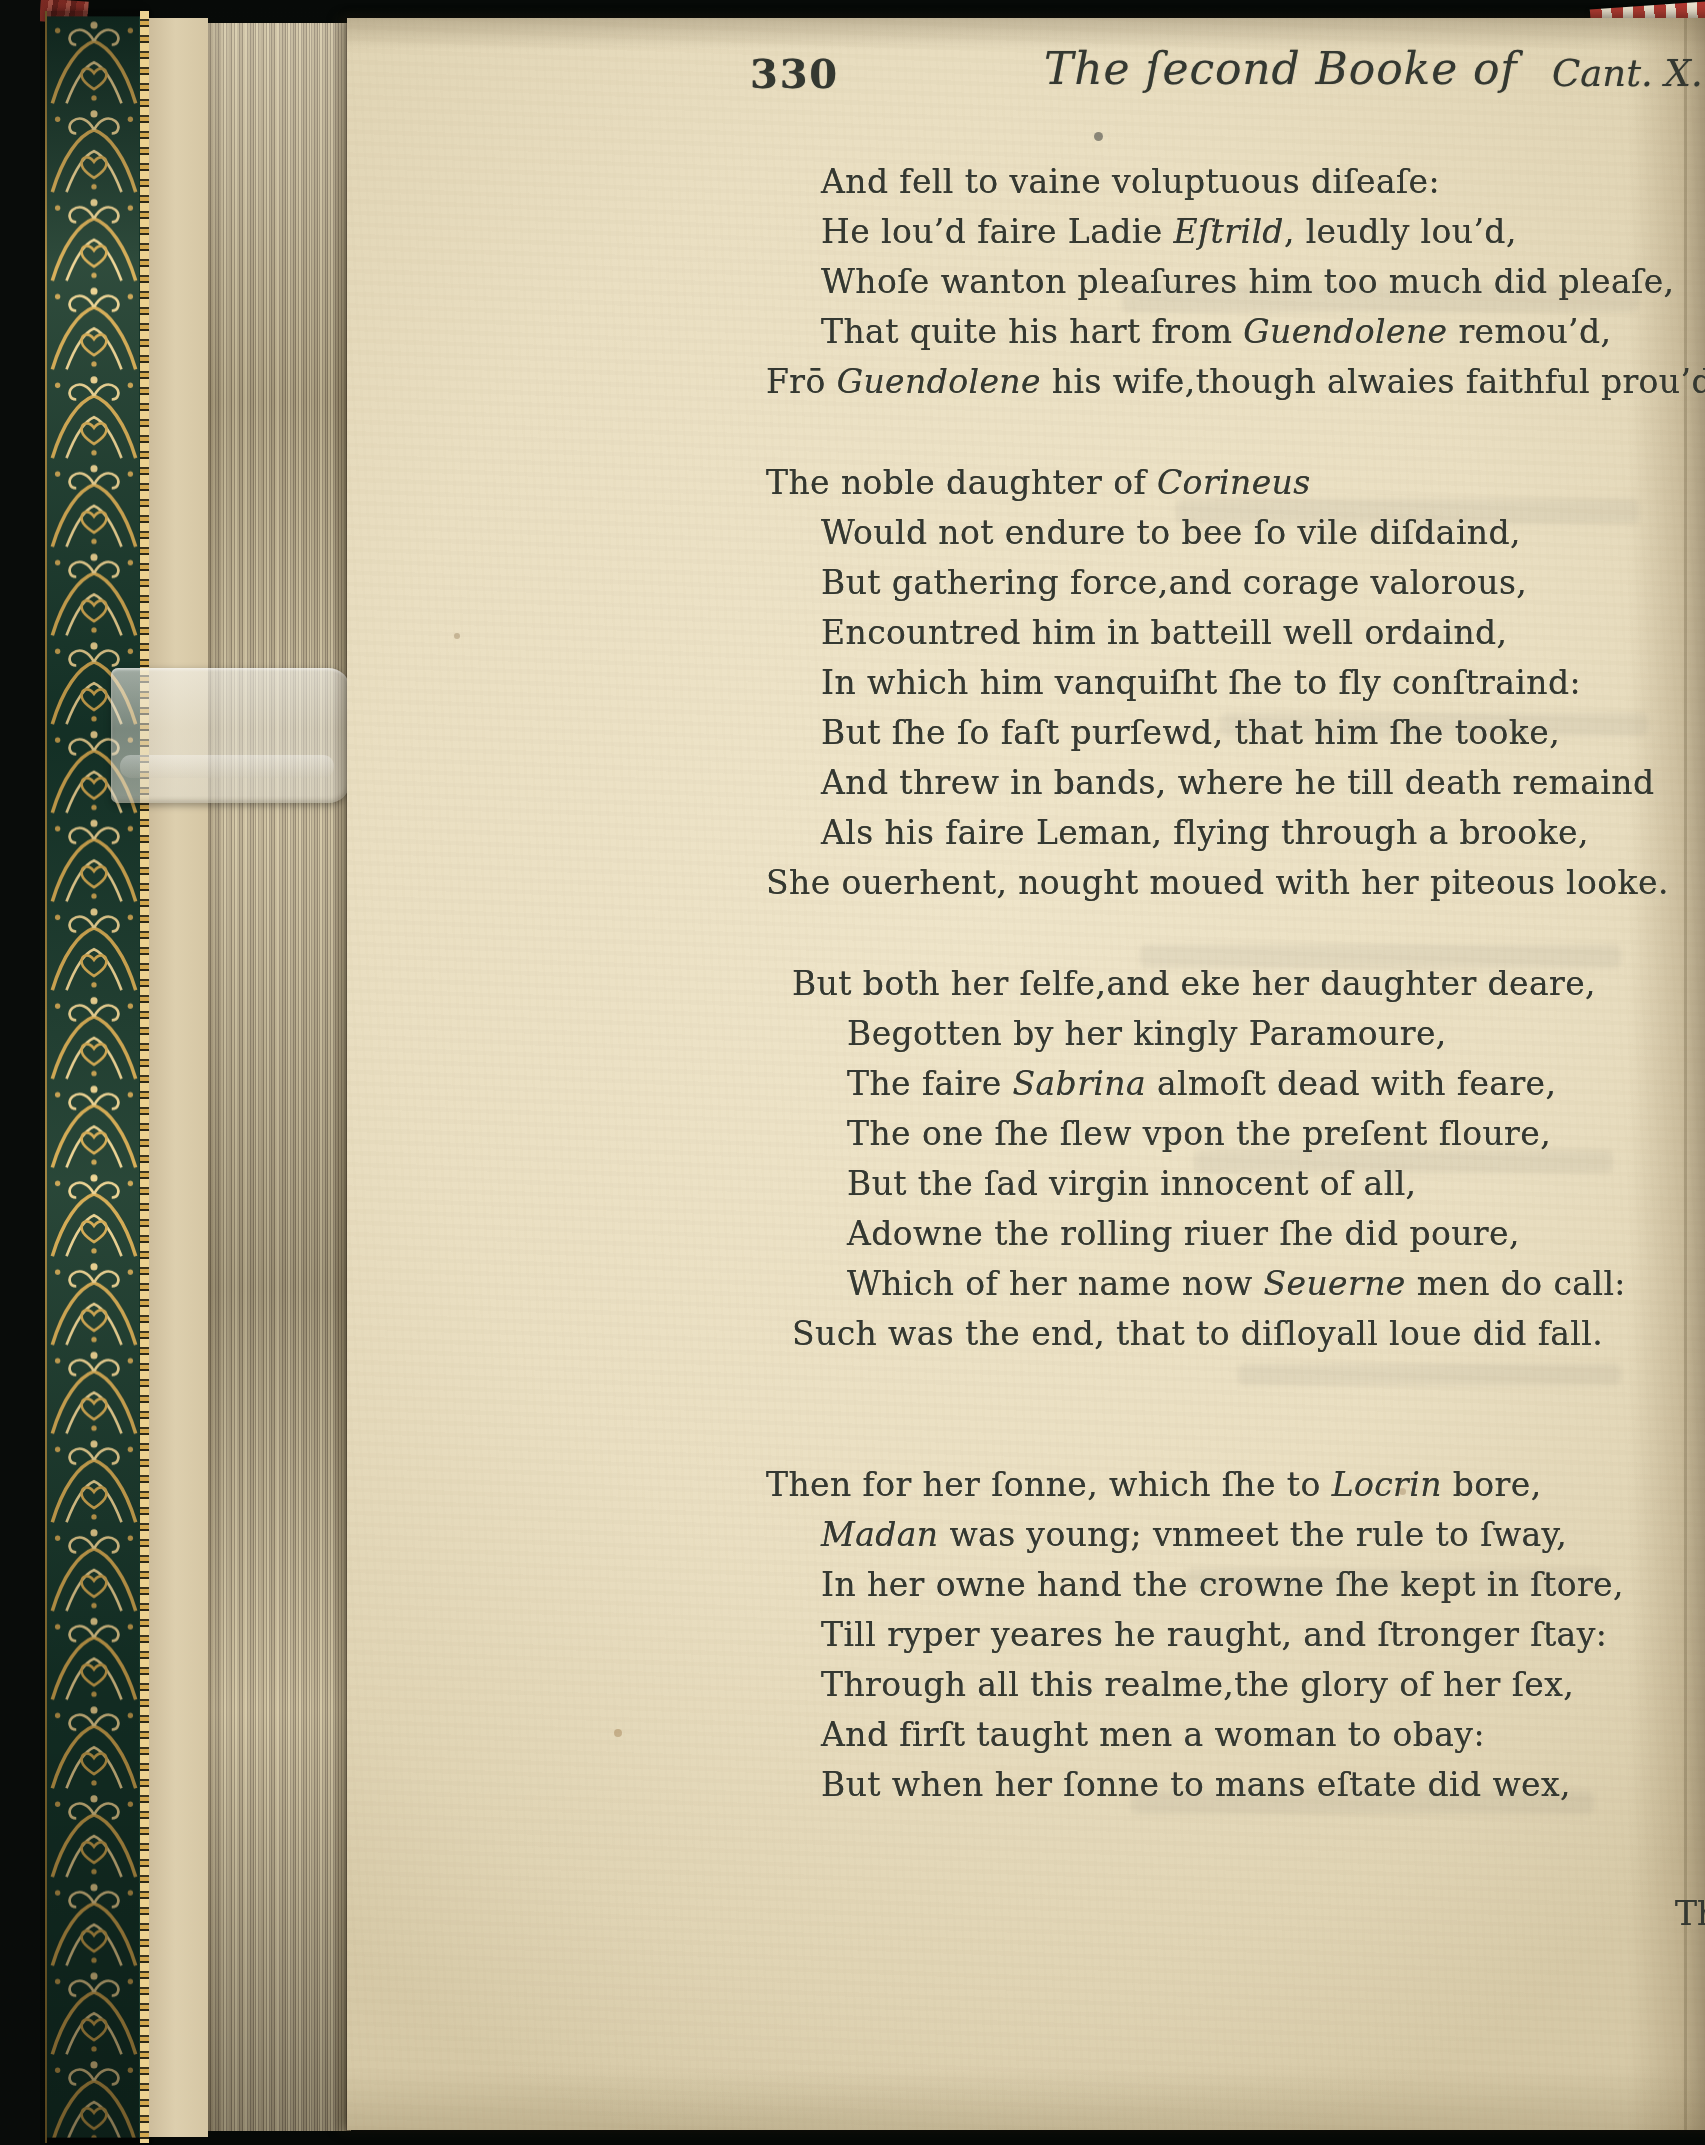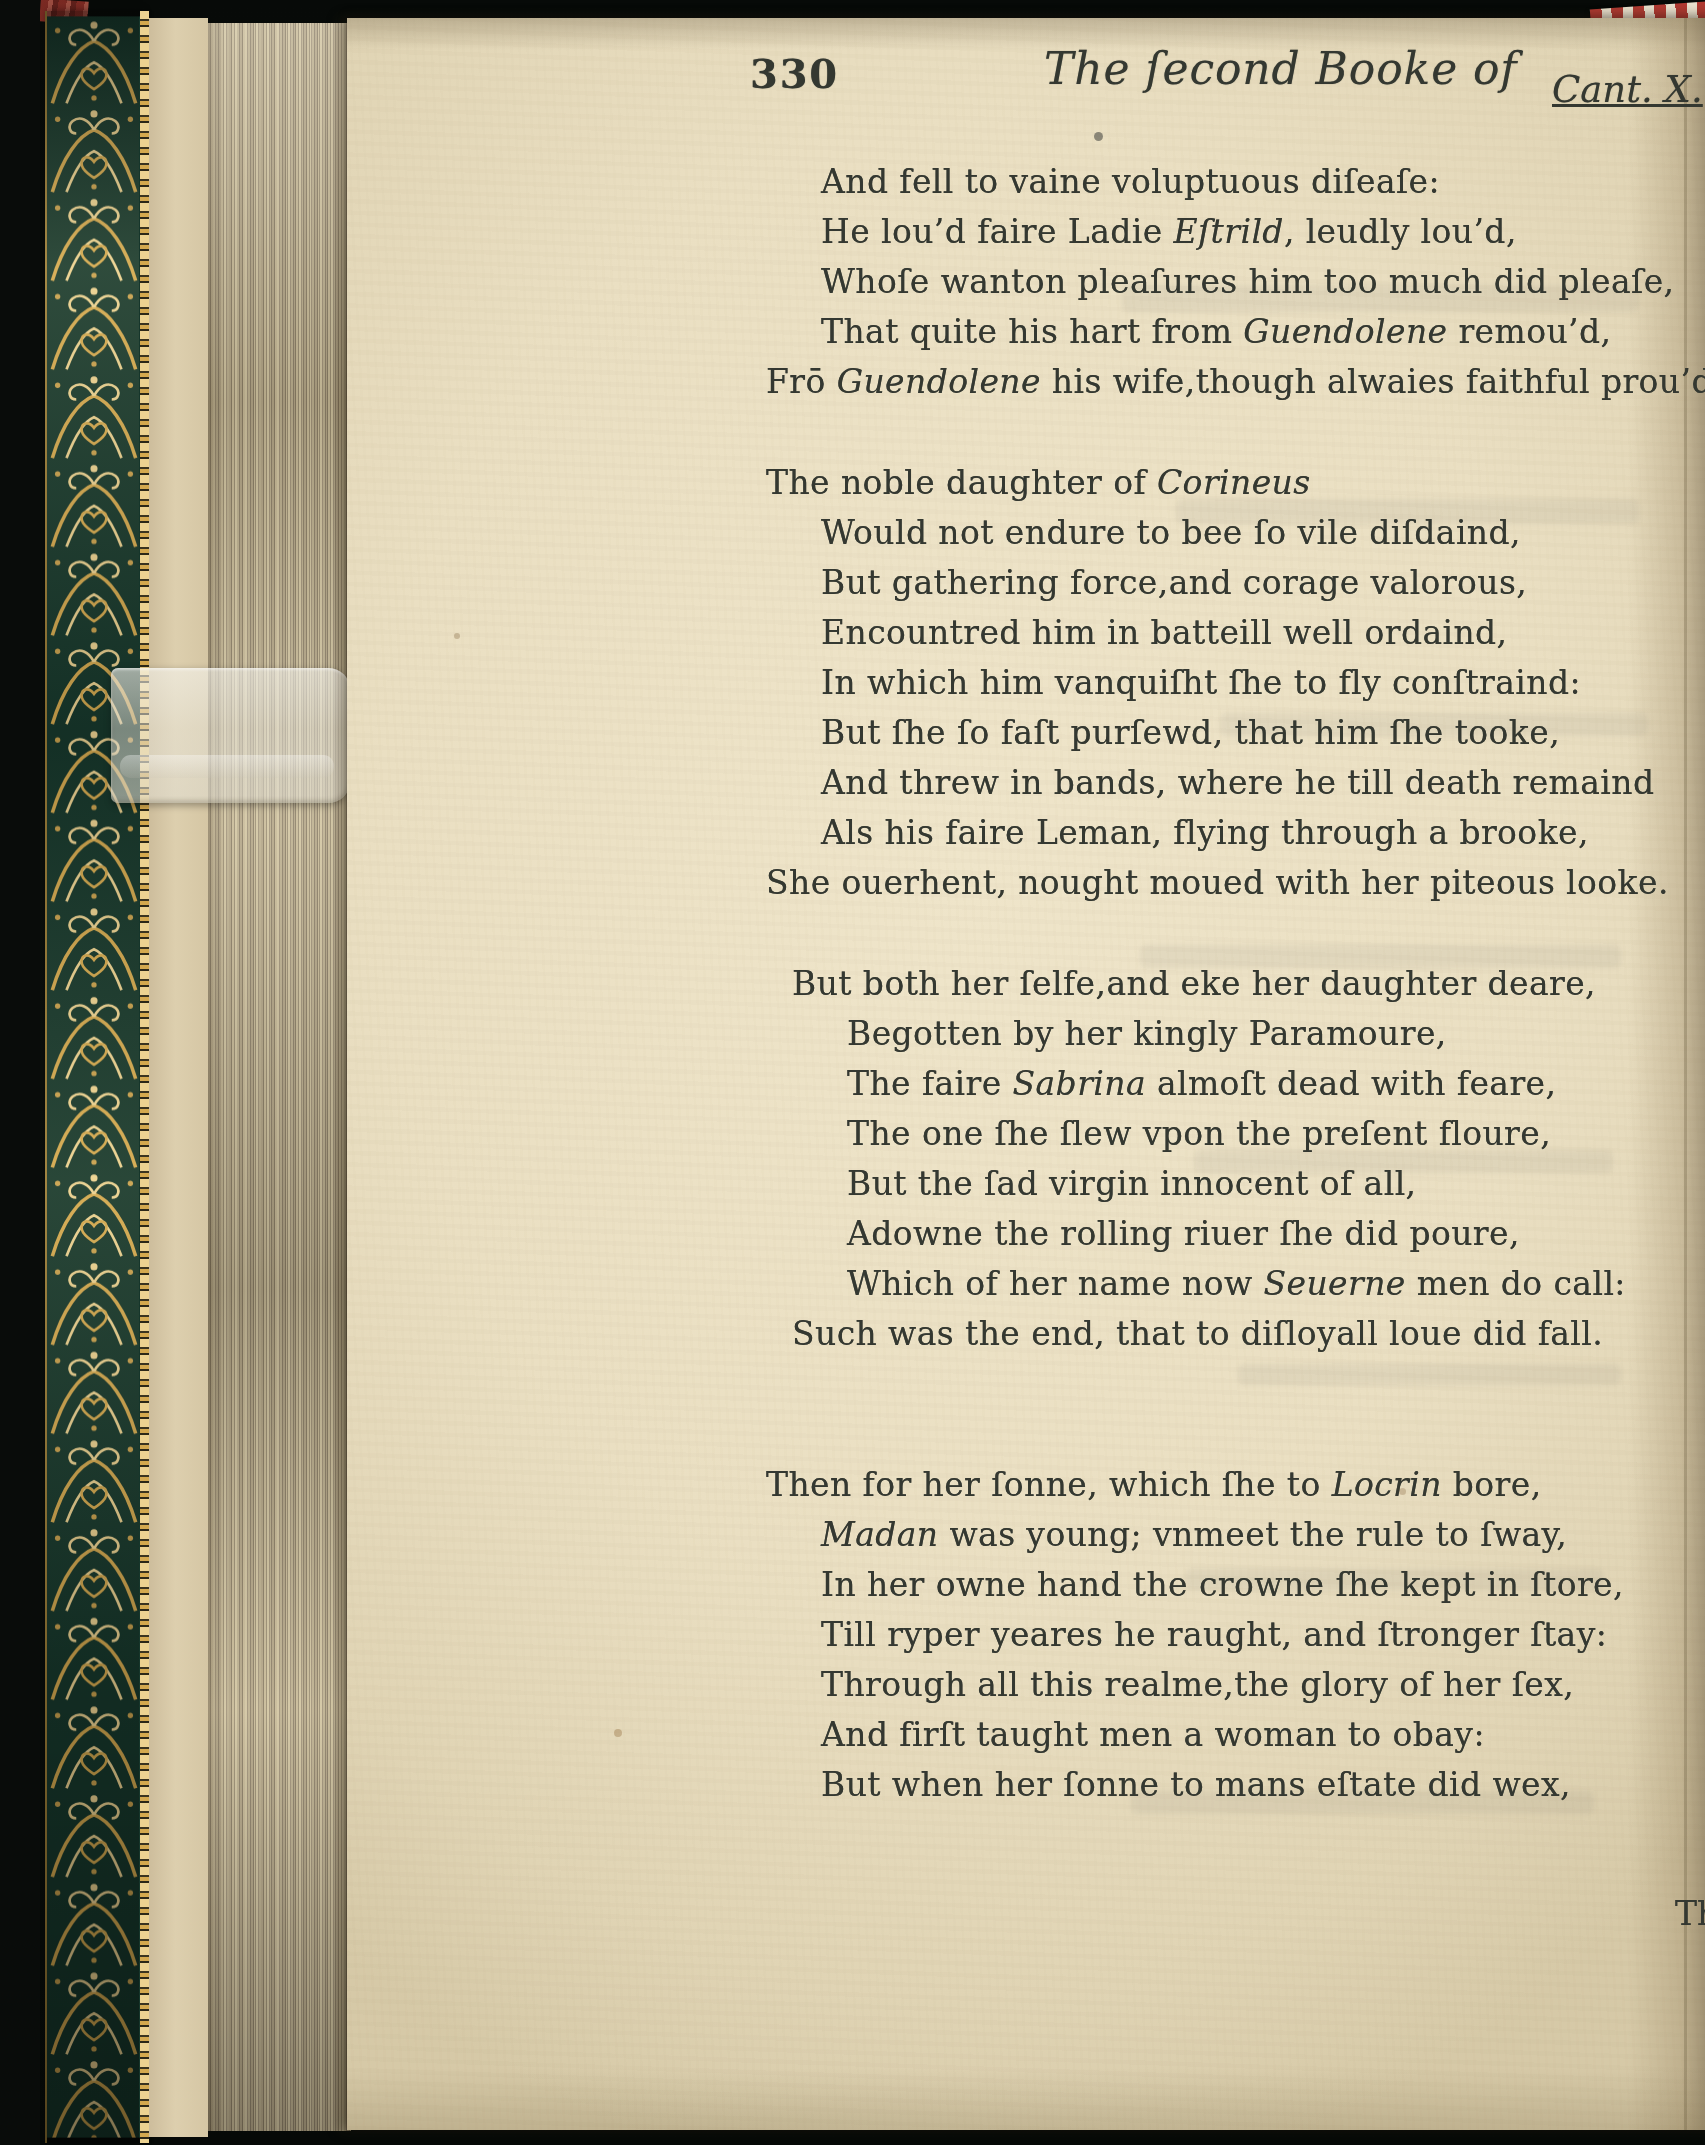--- a/index.html
+++ b/index.html
@@ -81,22 +81,22 @@
   
   .ghost{position:absolute;background:rgba(80,85,78,.07);filter:blur(2.7px);border-radius:7.1px;pointer-events:none;}
   .spot{position:absolute;border-radius:50%;pointer-events:none;}
 
   
   .textlayer{position:absolute;left:307px;top:0;width:1379px;height:2146px;color:var(--ink);}
   .folio{position:absolute;left:403px;top:50px;font-size:40px;font-weight:bold;letter-spacing:1.8px;
     text-shadow:0 0 0.9px rgba(52,56,49,.6);}
   .running-title{position:absolute;left:697px;top:43px;font-size:44px;font-style:italic;letter-spacing:0.9px;
     text-shadow:0 0 0.9px rgba(52,56,49,.55);}
-  .canto{position:absolute;left:1205px;top:68px;font-size:37px;font-style:italic;
-    text-shadow:0 0 0.9px rgba(52,56,49,.55);text-decoration:underline;}
+  .canto{position:absolute;left:1205px;top:52px;font-size:37px;font-style:italic;
+    text-shadow:0 0 0.9px rgba(52,56,49,.55);}
   .stanza{position:absolute;left:0;width:1379px;}
   .s1{top:157px;} .s2{top:458px;} .s3{top:959px;padding-left:26px;} .s4{top:1460px;}
   .line{height:50px;line-height:50px;font-size:33px;padding-left:419px;white-space:nowrap;
     letter-spacing:0.4px;text-shadow:0 0 0.6px rgba(52,56,49,.75);}
   .line.ind{padding-left:474px;}
   .it{font-style:italic;}
   .catchword{position:absolute;left:1328px;top:1894px;font-size:33px;
     text-shadow:0 0 0.6px rgba(52,56,49,.75);}
 </style>
 </head>

